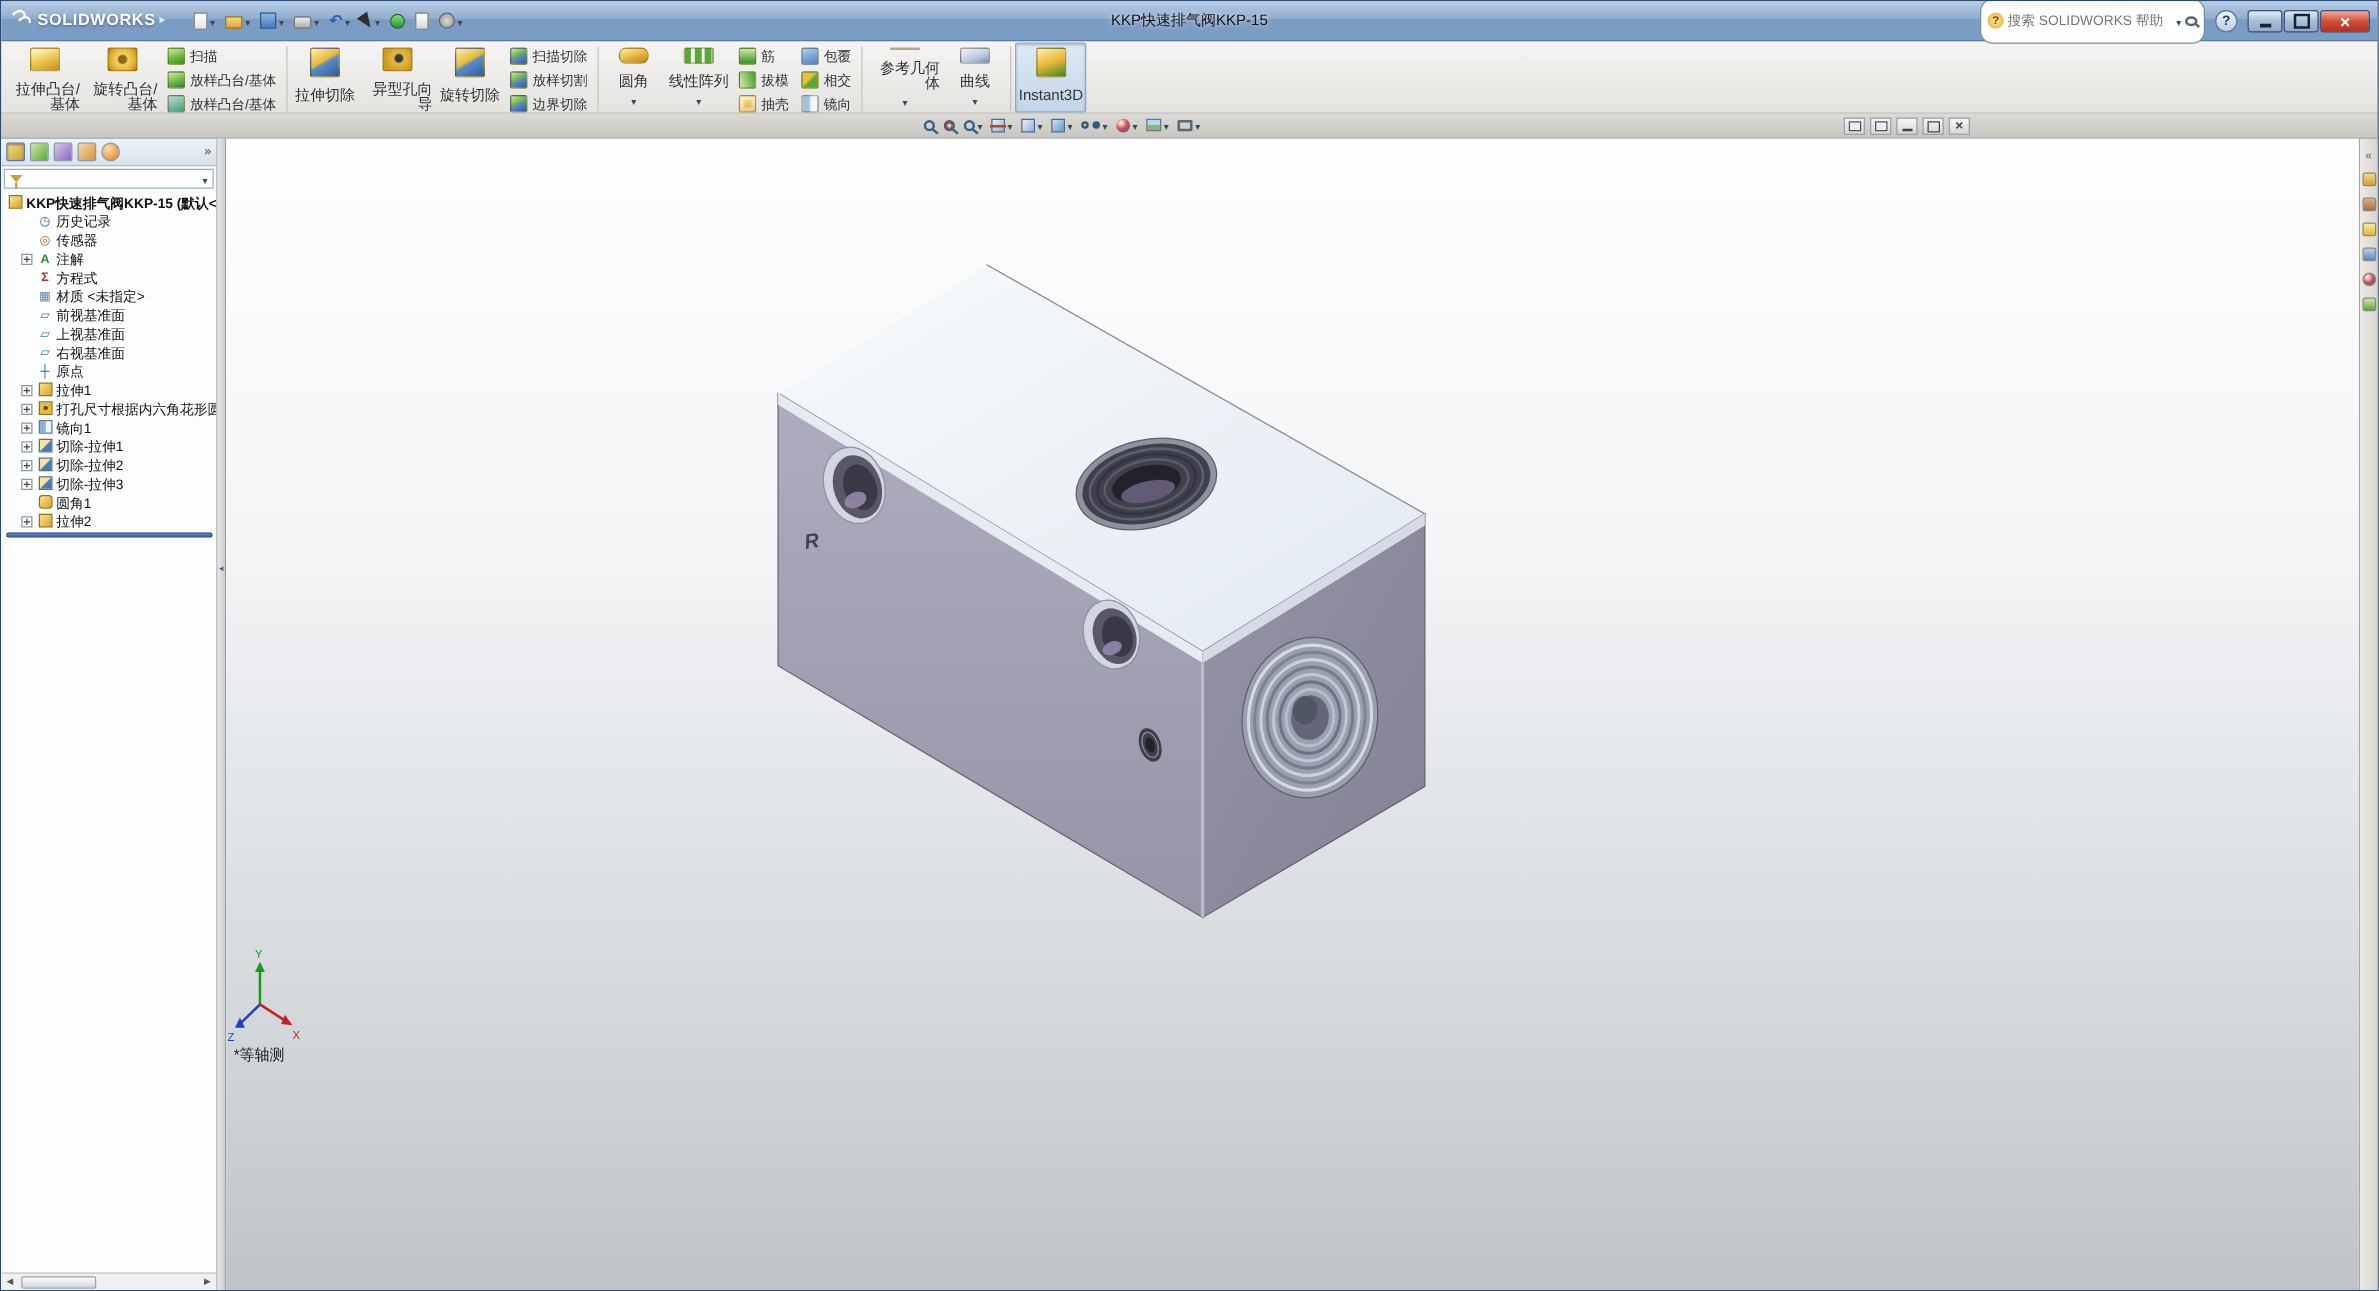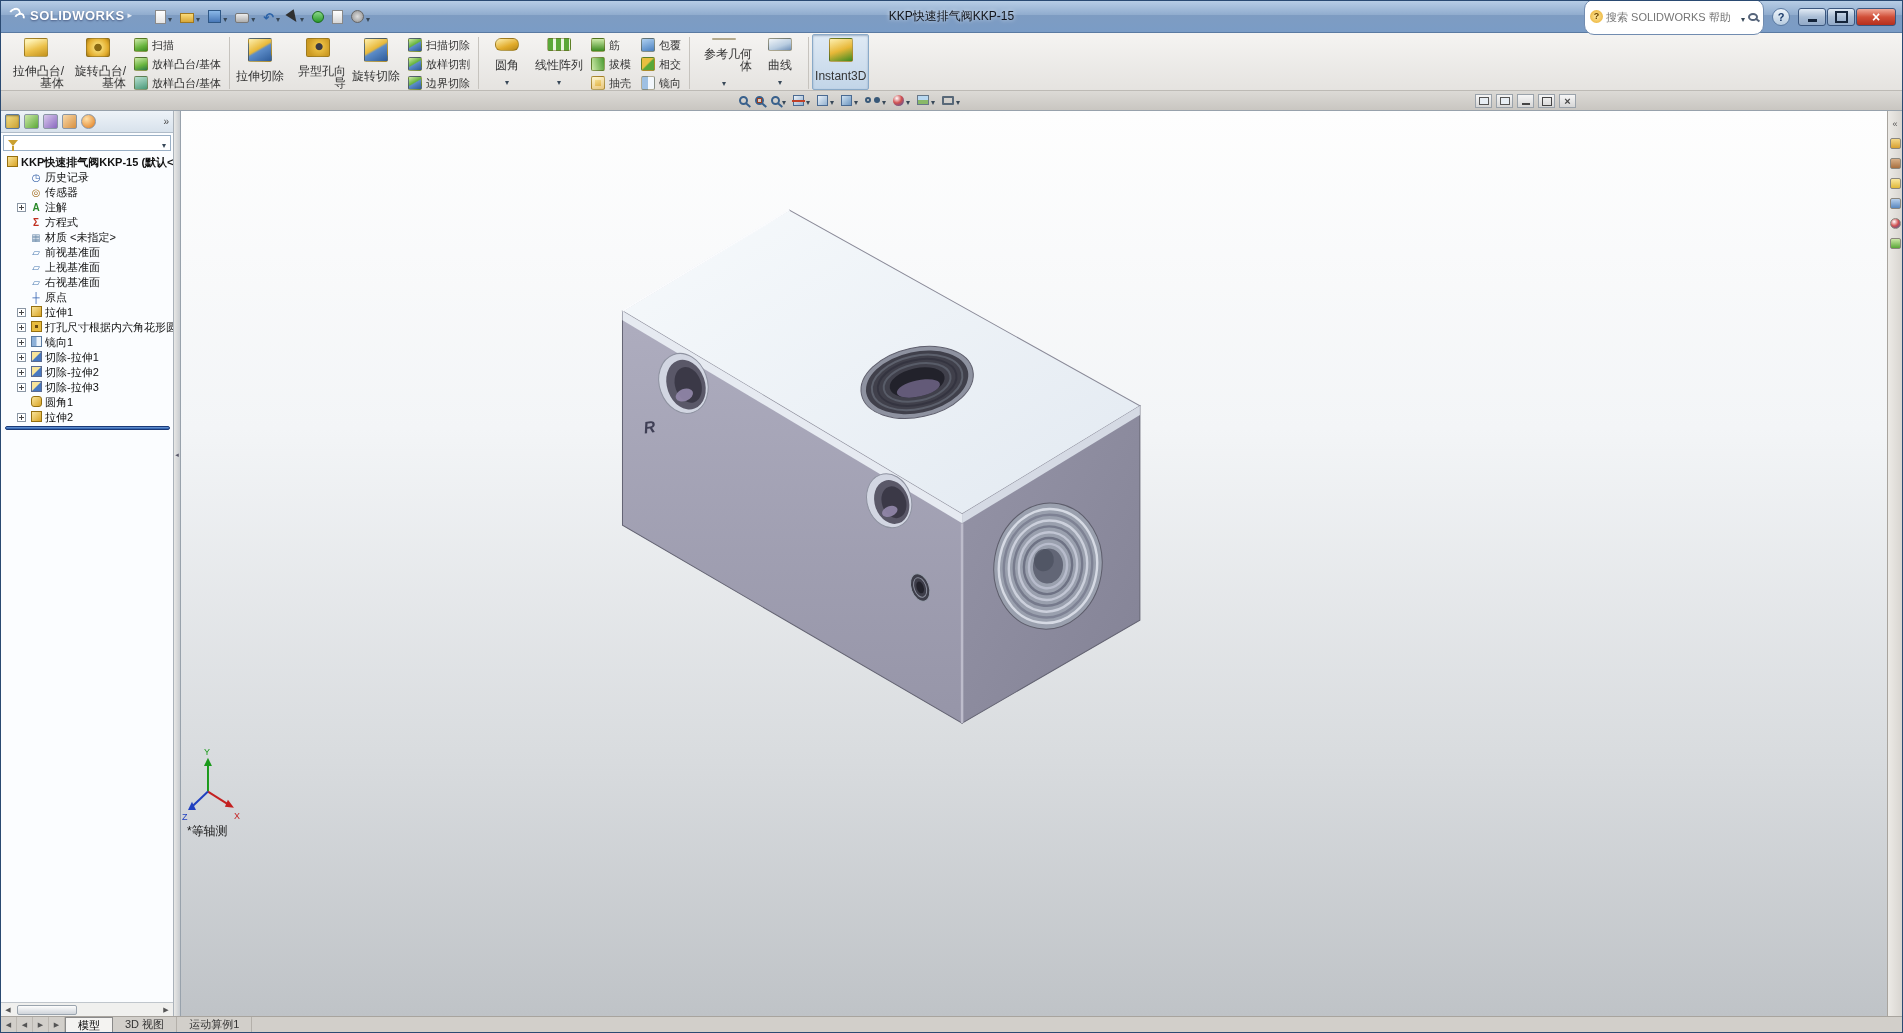--- a/index.html
+++ b/index.html
@@ -628,26 +628,15 @@
       <span class="tp-chevron"></span>
     <span class="tp tp-resources"></span>
         <span class="tp tp-design-library"></span>
         <span class="tp tp-file-explorer"></span>
         <span class="tp tp-view-palette"></span>
         <span class="tp tp-appearances"></span>
         <span class="tp tp-custom-properties"></span>
       </div>
   </div>
 
-  <div class="bottombar">
-    <span class="bnav bnav-first"></span>
-    <span class="bnav bnav-prev"></span>
-    <span class="bnav bnav-next"></span>
-    <span class="bnav bnav-last"></span>
-    <div style="display:flex">
-        <div class="btab active">模型</div>
-        <div class="btab">3D 视图</div>
-        <div class="btab">运动算例1</div>
-      </div>
-  </div>
 
 
 </div>
 
 </body></html>

